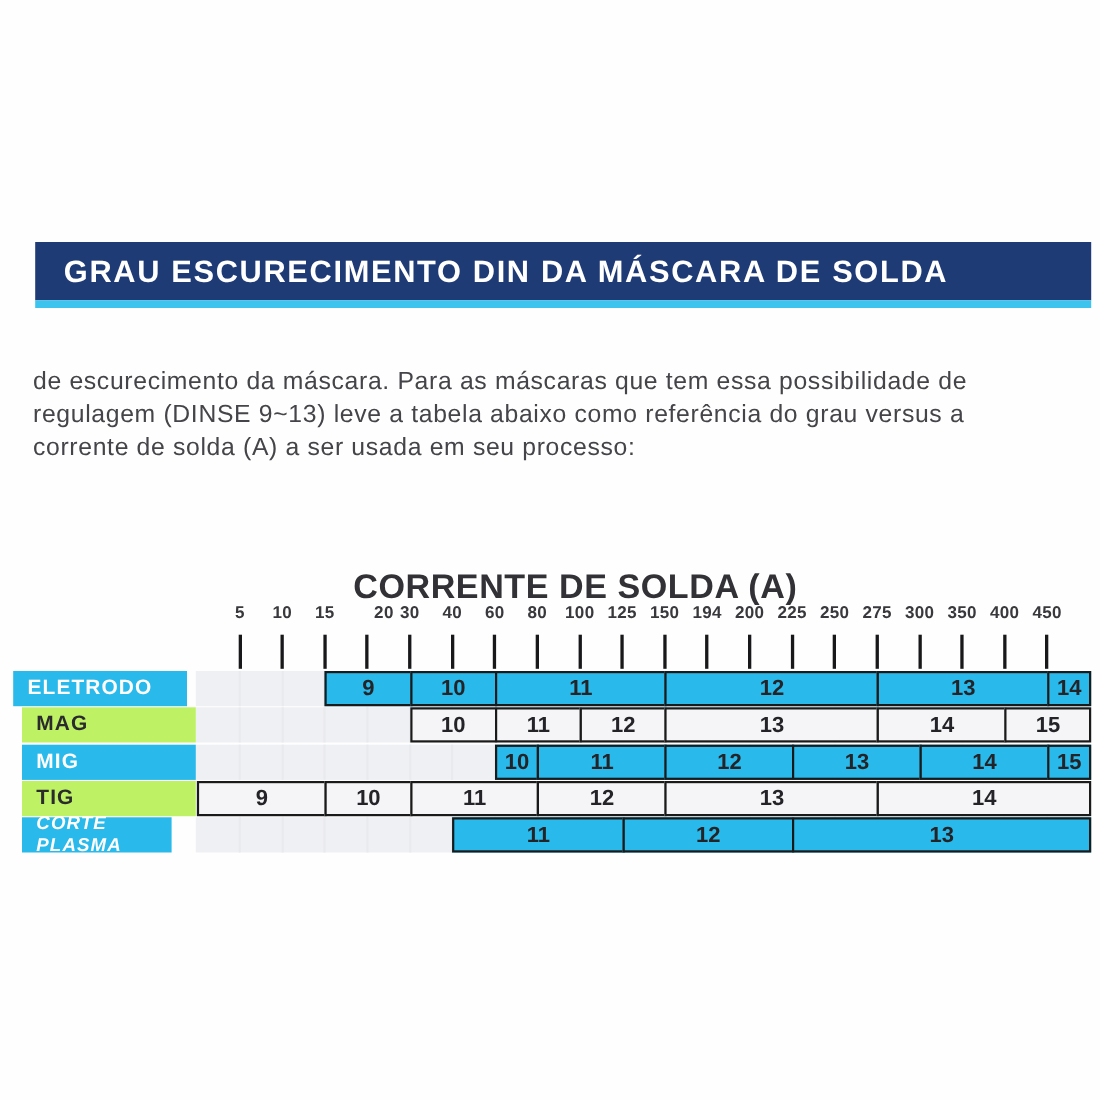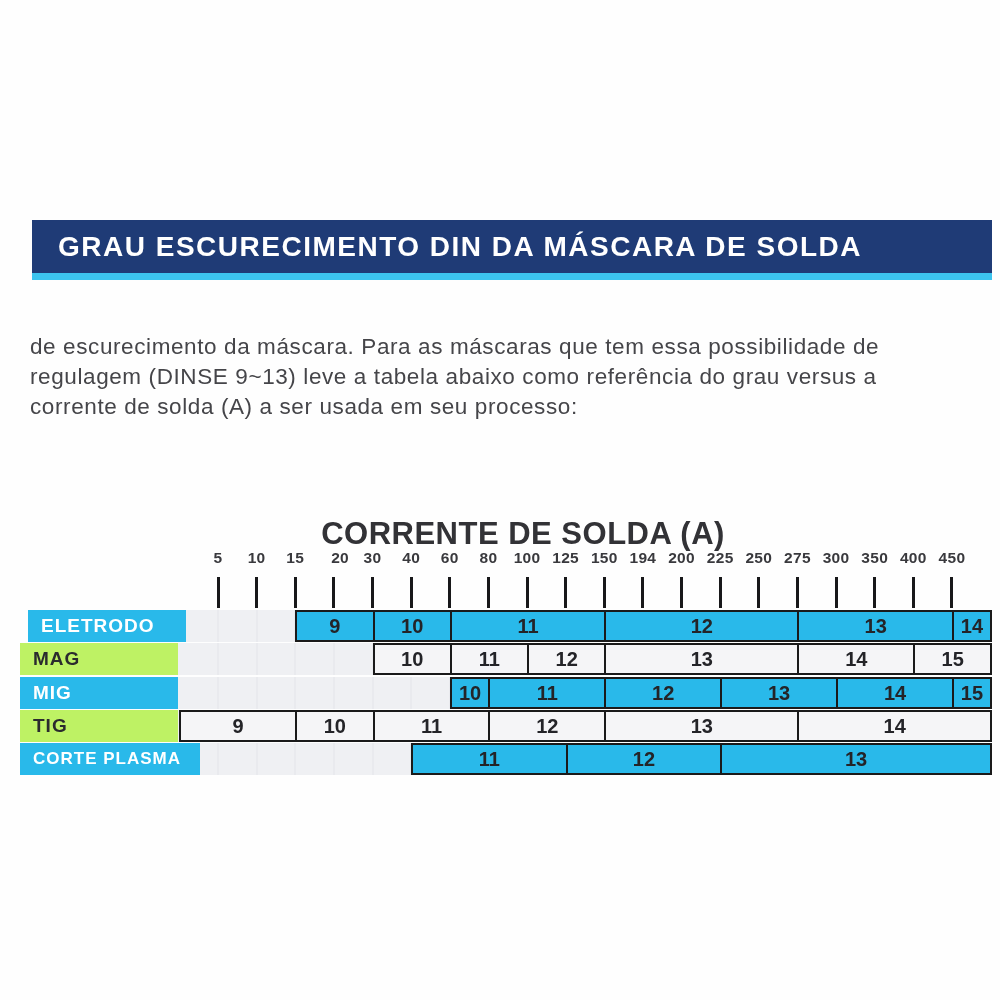--- a/index.html
+++ b/index.html
@@ -72,21 +72,21 @@
 
 <div class="abs chart-title">CORRENTE DE SOLDA (A)</div>
 
 <div id="chart">
     <div class="abs tick-label" style="left: 196px;">5</div>
     <div class="abs tick-line" style="left: 216.5px;"></div>
     <div class="abs tick-label" style="left: 234.63px;">10</div>
     <div class="abs tick-line" style="left: 255.13px;"></div>
     <div class="abs tick-label" style="left: 273.26px;">15</div>
     <div class="abs tick-line" style="left: 293.76px;"></div>
-    <div class="abs tick-label" style="left: 305px; text-align: right;">20</div>
+    <div class="abs tick-label" style="left: 327px;">20</div>
     <div class="abs tick-line" style="left: 332.39px;"></div>
     <div class="abs tick-label" style="left: 350.52px;">30</div>
     <div class="abs tick-line" style="left: 371.02px;"></div>
     <div class="abs tick-label" style="left: 389.15px;">40</div>
     <div class="abs tick-line" style="left: 409.65px;"></div>
     <div class="abs tick-label" style="left: 427.78px;">60</div>
     <div class="abs tick-line" style="left: 448.28px;"></div>
     <div class="abs tick-label" style="left: 466.41px;">80</div>
     <div class="abs tick-line" style="left: 486.91px;"></div>
     <div class="abs tick-label" style="left: 505.04px;">100</div>
@@ -127,21 +127,21 @@
     <div class="abs strip-grid" style="left: 603.3px; top: 610px;"></div>
     <div class="abs strip-grid" style="left: 641.93px; top: 610px;"></div>
     <div class="abs strip-grid" style="left: 680.56px; top: 610px;"></div>
     <div class="abs strip-grid" style="left: 719.19px; top: 610px;"></div>
     <div class="abs strip-grid" style="left: 757.82px; top: 610px;"></div>
     <div class="abs strip-grid" style="left: 796.45px; top: 610px;"></div>
     <div class="abs strip-grid" style="left: 835.08px; top: 610px;"></div>
     <div class="abs strip-grid" style="left: 873.71px; top: 610px;"></div>
     <div class="abs strip-grid" style="left: 912.34px; top: 610px;"></div>
     <div class="abs strip-grid" style="left: 950.97px; top: 610px;"></div>
-    <div class="abs row-label cyan" style="left: 28px; top: 610px; width: 158px; font-size: 19px;">ELETRODO</div>
+    <div class="abs row-label cyan" style="left: 12px; top: 610px; width: 158px; font-size: 19px;">ELETRODO</div>
     <div class="abs din-cell cyan" style="left: 295.26px; top: 610px; width: 79.26px;">9</div>
     <div class="abs din-cell cyan" style="left: 372.52px; top: 610px; width: 79.26px;">10</div>
     <div class="abs din-cell cyan" style="left: 449.78px; top: 610px; width: 156.52px;">11</div>
     <div class="abs din-cell cyan" style="left: 604.3px; top: 610px; width: 195.15px;">12</div>
     <div class="abs din-cell cyan" style="left: 797.45px; top: 610px; width: 156.52px;">13</div>
     <div class="abs din-cell cyan" style="left: 951.97px; top: 610px; width: 40.03px;">14</div>
     <div class="abs row-strip" style="left: 178px; top: 643px; width: 812px;"></div>
     <div class="abs strip-grid" style="left: 217px; top: 643px;"></div>
     <div class="abs strip-grid" style="left: 255.63px; top: 643px;"></div>
     <div class="abs strip-grid" style="left: 294.26px; top: 643px;"></div>
@@ -239,17 +239,17 @@
     <div class="abs strip-grid" style="left: 603.3px; top: 743px;"></div>
     <div class="abs strip-grid" style="left: 641.93px; top: 743px;"></div>
     <div class="abs strip-grid" style="left: 680.56px; top: 743px;"></div>
     <div class="abs strip-grid" style="left: 719.19px; top: 743px;"></div>
     <div class="abs strip-grid" style="left: 757.82px; top: 743px;"></div>
     <div class="abs strip-grid" style="left: 796.45px; top: 743px;"></div>
     <div class="abs strip-grid" style="left: 835.08px; top: 743px;"></div>
     <div class="abs strip-grid" style="left: 873.71px; top: 743px;"></div>
     <div class="abs strip-grid" style="left: 912.34px; top: 743px;"></div>
     <div class="abs strip-grid" style="left: 950.97px; top: 743px;"></div>
-    <div class="abs row-label cyan" style="left: 20px; top: 743px; width: 180px; font-size: 17px;">CORTE PLASMA</div>
+    <div class="abs row-label cyan" style="left: 20px; top: 743px; width: 136px; font-size: 17px; font-style: italic;">CORTE PLASMA</div>
     <div class="abs din-cell cyan" style="left: 411.15px; top: 743px; width: 156.52px;">11</div>
     <div class="abs din-cell cyan" style="left: 565.67px; top: 743px; width: 156.52px;">12</div>
     <div class="abs din-cell cyan" style="left: 720.19px; top: 743px; width: 271.81px;">13</div>
   </div>
 
 </body></html>

